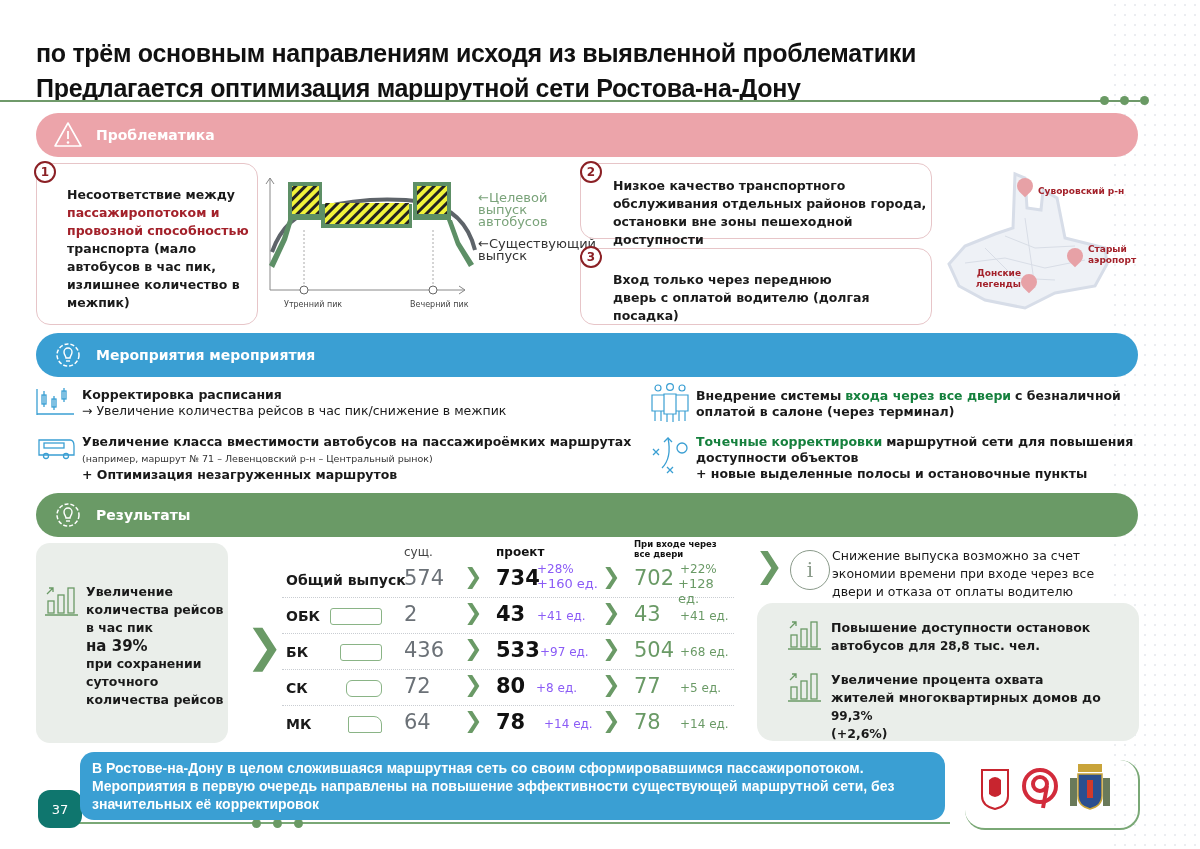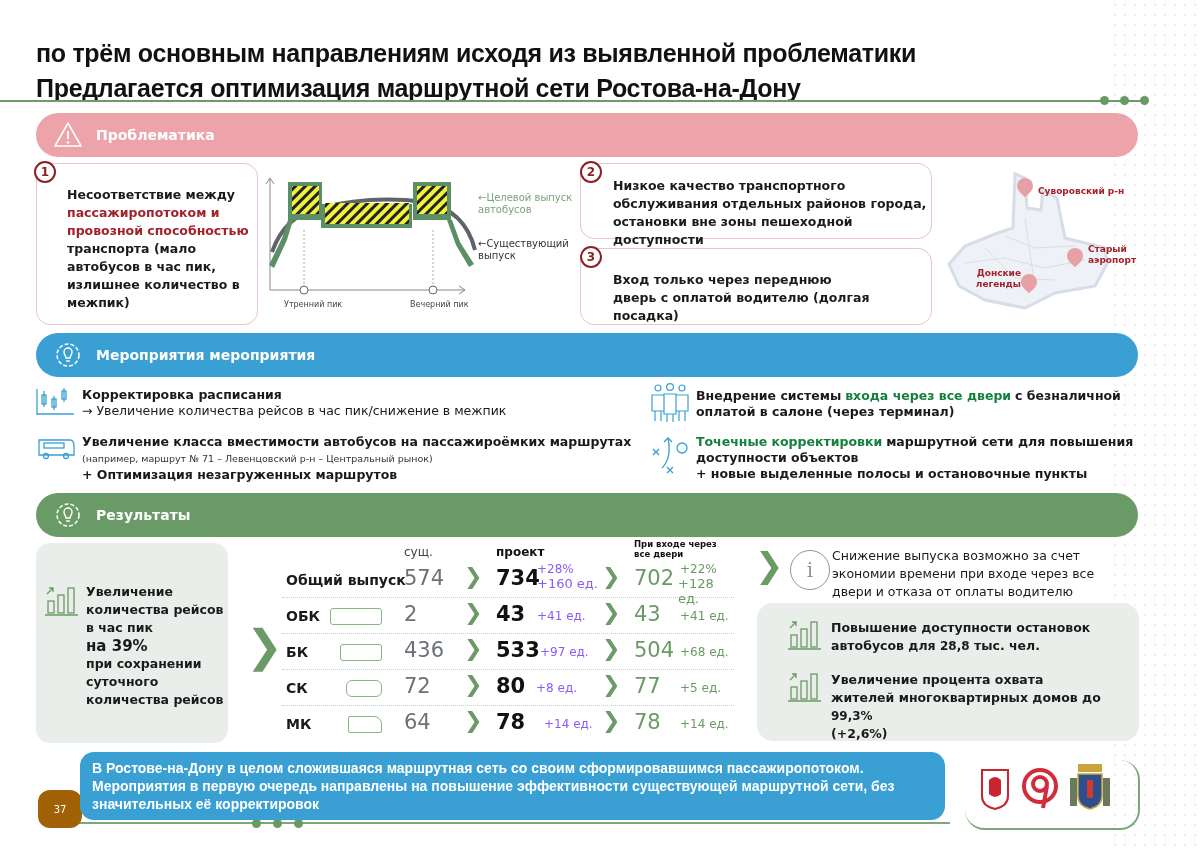--- a/index.html
+++ b/index.html
@@ -13,21 +13,21 @@
 .band .ico{width:32px;height:32px;margin-right:12px;display:flex;align-items:center;justify-content:center}
 .band-red{top:113px;background:#eca4aa}
 .band-blue{top:333px;background:#3a9fd3}
 .band-green{top:493px;background:#6a9a66}
 .card{position:absolute;border:1.5px solid #e7c5c8;border-radius:14px;background:#fff}
 .num{position:absolute;width:22px;height:22px;border-radius:50%;border:2px solid #8b2025;color:#8b2025;font-weight:700;font-size:12px;display:flex;align-items:center;justify-content:center;background:#fff}
 .ptext{font-weight:700;font-size:12.5px;line-height:18px;color:#1a1a1a}
 .red{color:#a3212a}
 .chart{position:absolute;left:260px;top:170px;width:320px;height:145px}
 .lbl-sm{font-size:8px;color:#444}
-.lbl-chart{font-size:10px;color:#555}
+.lbl-chart{font-size:13px;color:#555}
 .lbl-target{color:#7aa37a}
 .map{position:absolute;left:945px;top:168px;width:235px;height:150px}
 .pinlbl{position:absolute;font-size:9px;font-weight:700;color:#a3212a;line-height:11px}
 .pin{position:absolute;width:16px;height:16px;border-radius:50% 50% 50% 0;transform:rotate(-45deg);background:#e7a1a6}
 .m-item{position:absolute;font-size:12.5px;line-height:16px}
 .m-item b{font-weight:700}
 .blue-t{color:#15803d;font-weight:700}
 .res-left{position:absolute;left:36px;top:543px;width:192px;height:200px;background:#eaeeea;border-radius:14px}
 .res-left .txt{position:absolute;left:50px;top:40px;font-size:12.5px;font-weight:700;line-height:18px}
 .big39{font-size:15px}
@@ -43,21 +43,21 @@
 .row .d3{position:absolute;font-size:12px;color:#6a9a66}
 .row .c{position:absolute;top:2px;font-size:22px;font-weight:700;color:#6a9a66}
 .busico{position:absolute;top:10px;border:1.5px solid #8ab486;border-radius:3px;height:17px}
 .info{position:absolute;left:790px;top:550px;width:40px;height:40px;border-radius:50%;border:1.5px solid #8a9a8a;color:#8a9a8a;font-family:"DejaVu Serif",serif;display:flex;align-items:center;justify-content:center;font-size:20px}
 .info-txt{position:absolute;left:832px;top:547px;font-size:12.5px;font-weight:400;line-height:18px}
 .res-right{position:absolute;left:757px;top:603px;width:382px;height:138px;background:#eaeeea;border-radius:16px}
 .rr-item{position:absolute;left:74px;font-size:12.5px;font-weight:700;line-height:18px}
 .bigv{font-size:12px}
 .barico{position:absolute}
 .bottom-box{position:absolute;left:80px;top:752px;width:865px;height:68px;background:#3a9fd3;border-radius:14px;color:#fff;font-family:"Liberation Sans",sans-serif;font-weight:700;font-size:14px;line-height:18px;padding:7px 12px}
-.pagenum{position:absolute;left:38px;top:790px;width:44px;height:38px;border-radius:12px;background:#a16207;color:#fff;font-size:10px;display:flex;align-items:center;justify-content:center}
+.pagenum{position:absolute;left:38px;top:790px;width:44px;height:38px;border-radius:12px;background:#0f766e;color:#fff;font-size:13px;display:flex;align-items:center;justify-content:center}
 .bline{position:absolute;left:60px;top:822px;width:890px;height:2px;background:#7aa876}
 .bdots{position:absolute;left:252px;top:819px;display:flex;gap:12px}
 .logos{position:absolute;left:965px;top:760px;width:175px;height:70px;border:2px solid #7aa876;border-radius:20px;border-left:none;border-top:none}
 .logo{position:absolute}
 </style>
 </head>
 <body>
 
 <div class="dotgrid"></div>
 

